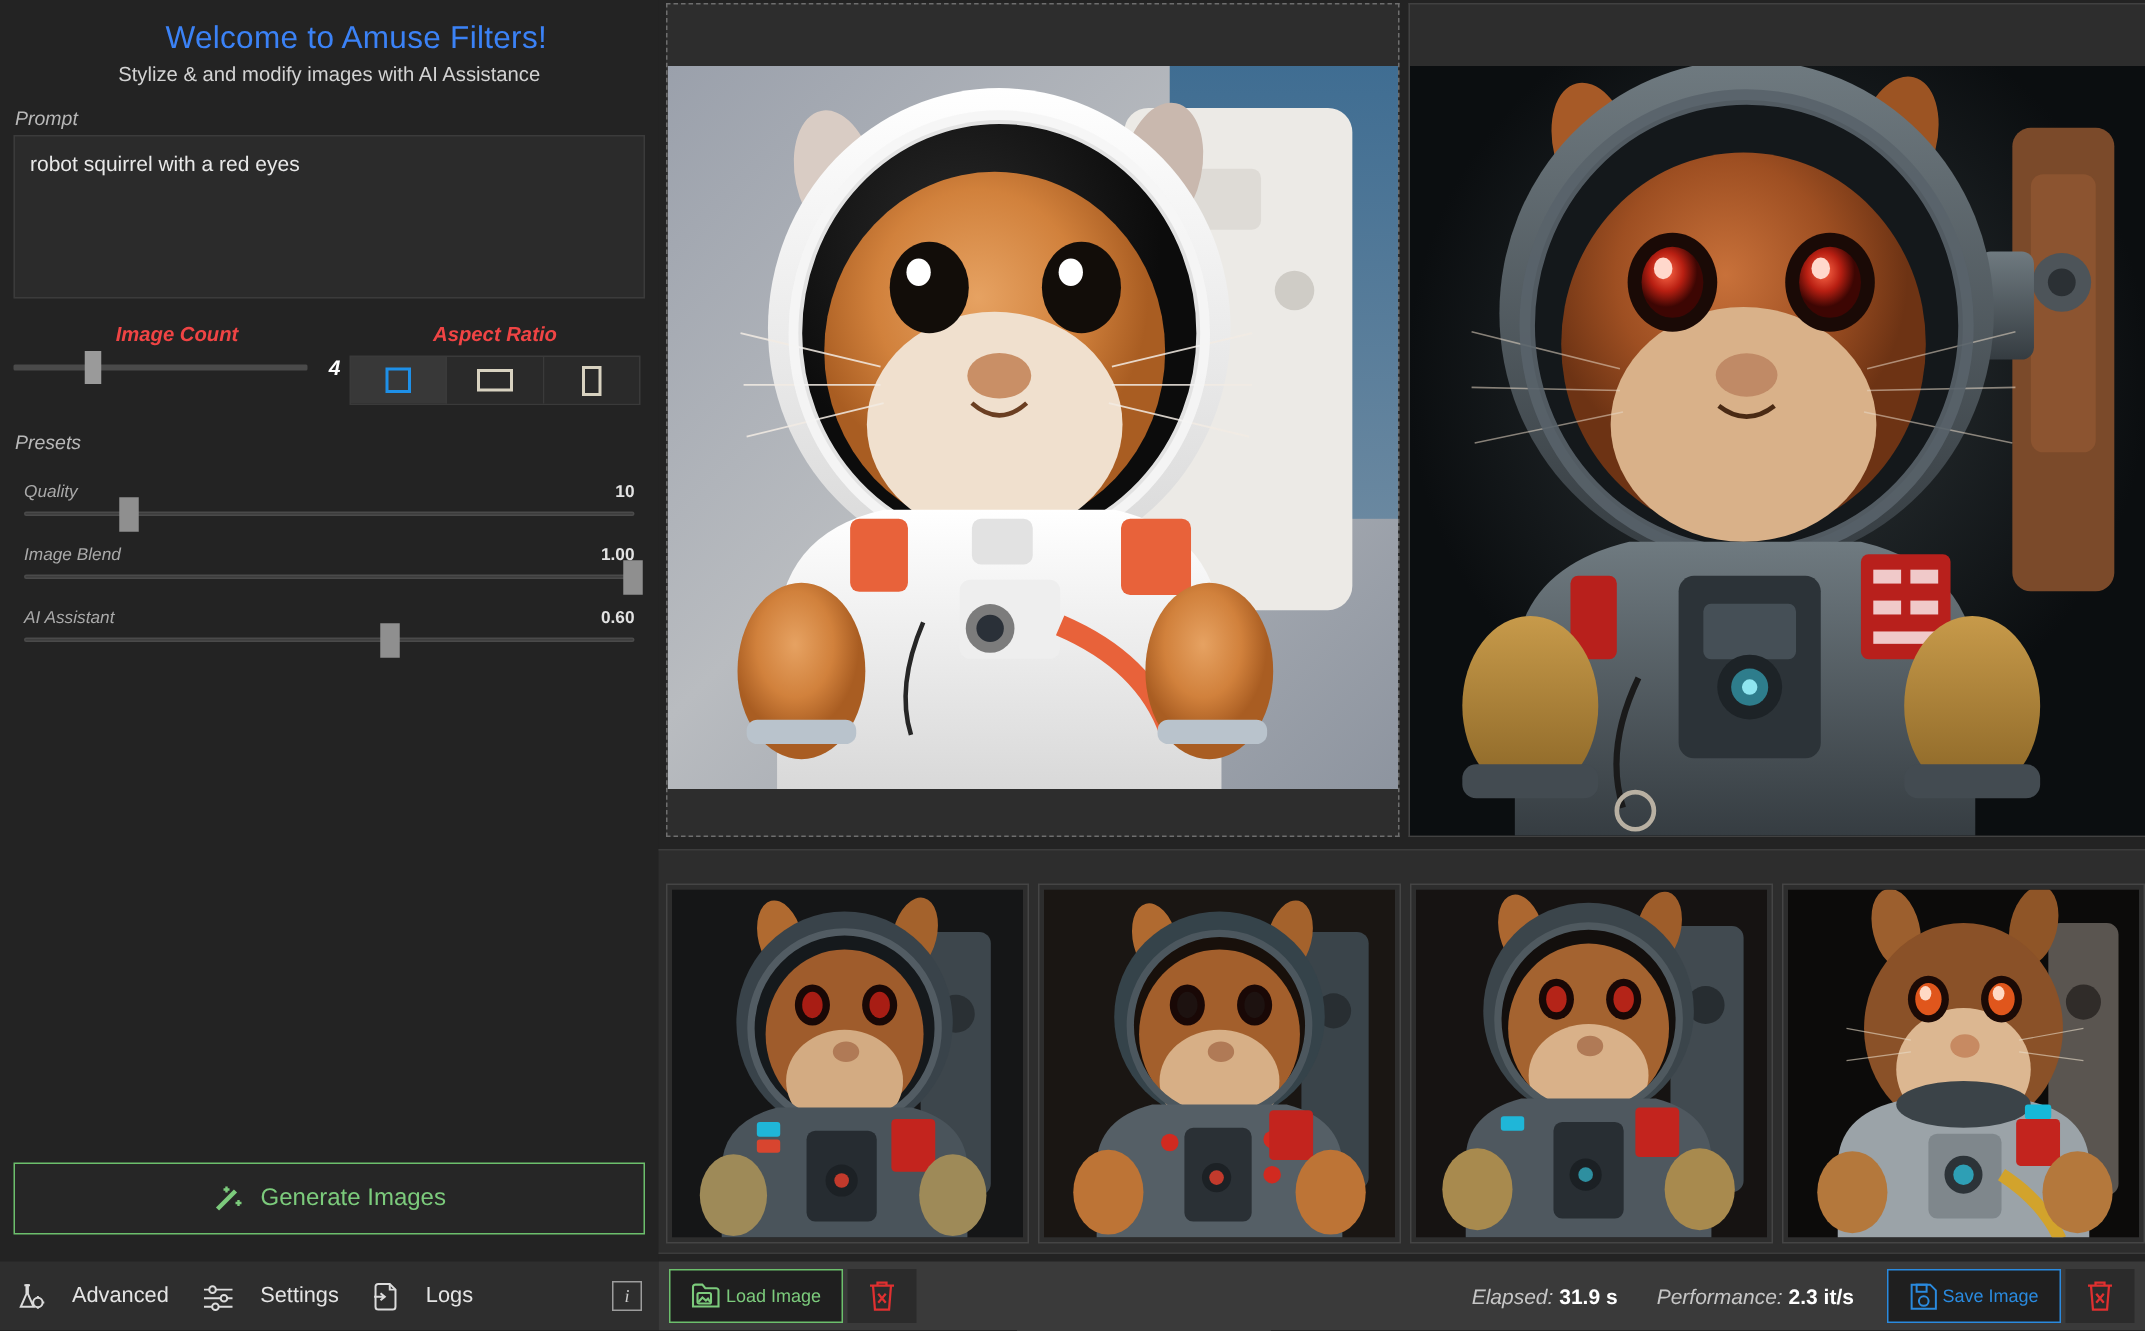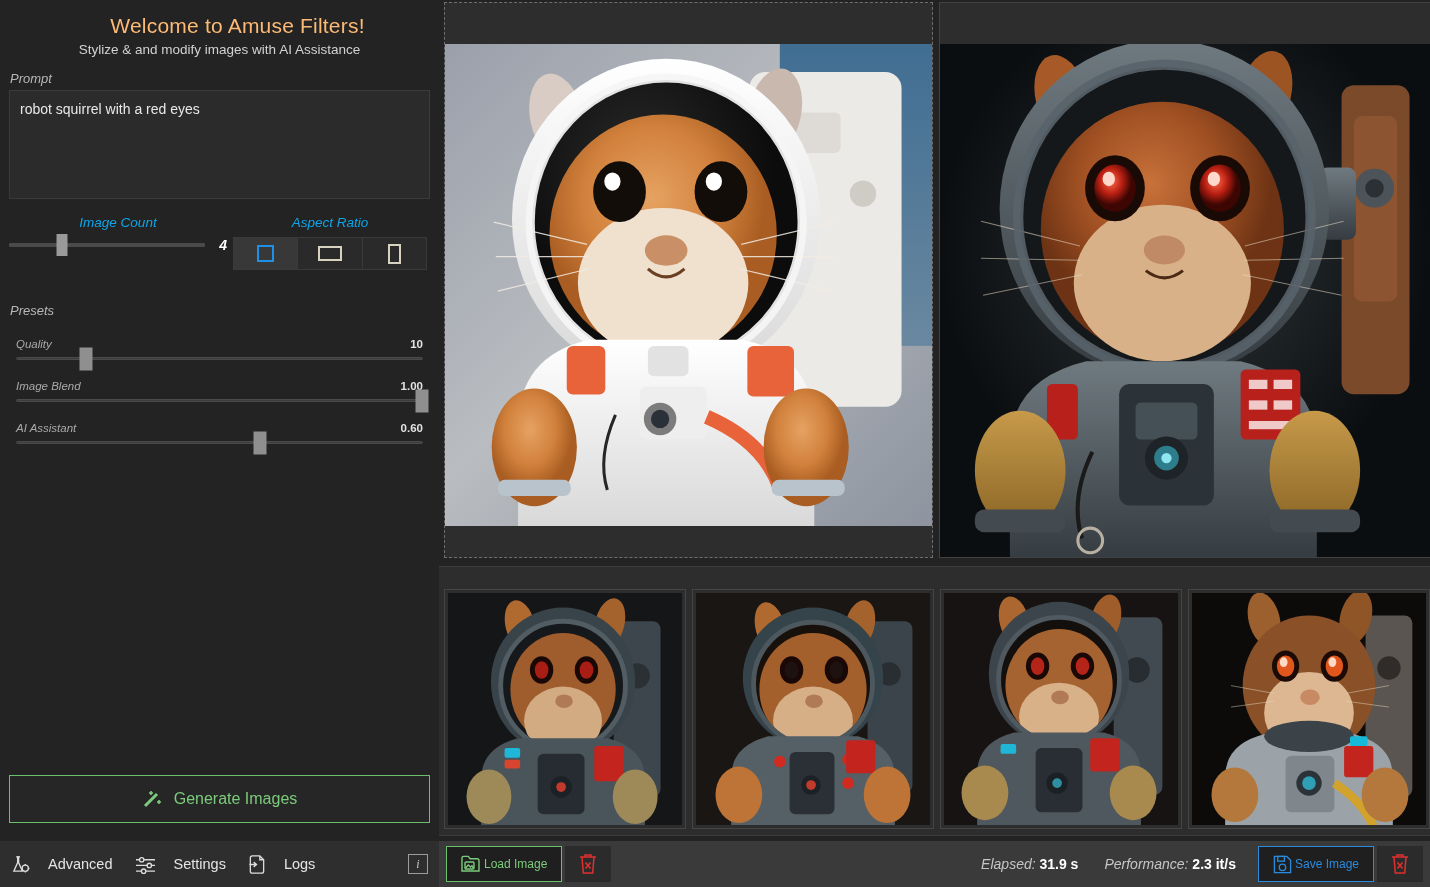--- a/index.html
+++ b/index.html
@@ -27,21 +27,21 @@
     left: 0; top: 0;
     width: 439px;
     height: 887px;
     background: #232323;
   }
 
   .header-block { padding: 14px 0 0 0; text-align: center; }
   .app-title {
     font-size: 21px;
     font-weight: 400;
-    color: #fdba74;
+    color: #3b82f6;
     letter-spacing: 0.2px;
     padding-left: 36px;
   }
   .app-subtitle {
     font-size: 13.5px;
     color: #d2d2d2;
     margin-top: 4px;
     font-weight: 400;
   }
 
@@ -72,22 +72,23 @@
     padding: 0 9px;
     align-items: flex-start;
   }
   .count-col { width: 218px; }
   .aspect-col { width: 194px; margin-left: 6px; }
 
   .centered-label {
     text-align: center;
     font-size: 13.5px;
     font-style: italic;
-    color: #0ea5e9;
+    color: #ef4444;
     margin-bottom: 7px;
+    font-weight: bold;
   }
 
   .count-slider-row { display: flex; align-items: center; gap: 8px; }
 
   .track {
     position: relative;
     flex: 1;
     height: 4px;
     background: #4a4a4a;
     border-radius: 1px;
@@ -123,21 +124,21 @@
     border-right: 1px solid #3a3a3a;
   }
   .aspect-btn:last-child { border-right: none; }
   .aspect-btn.selected { background: #383838; }
   .ar-glyph { border: 2px solid #d8d2c0; }
   .ar-square  { width: 17px; height: 17px; border-color: #1e90e8; }
   .ar-land    { width: 24px; height: 15px; }
   .ar-port    { width: 13px; height: 20px; }
 
   
-  .presets-wrap { margin-top: 33px; padding: 0 9px; }
+  .presets-wrap { margin-top: 17px; padding: 0 9px; }
   .presets-row { display: flex; align-items: flex-start; gap: 8px; }
   .select-box {
     flex: 1;
     height: 32px;
     background: #2b2b2b;
     border: 1px solid #3d3d3d;
     display: flex;
     align-items: center;
     padding: 0 10px;
     font-size: 14.5px;

